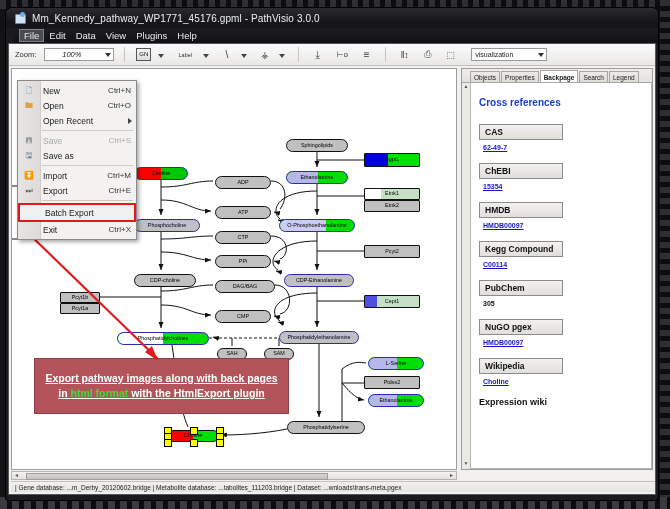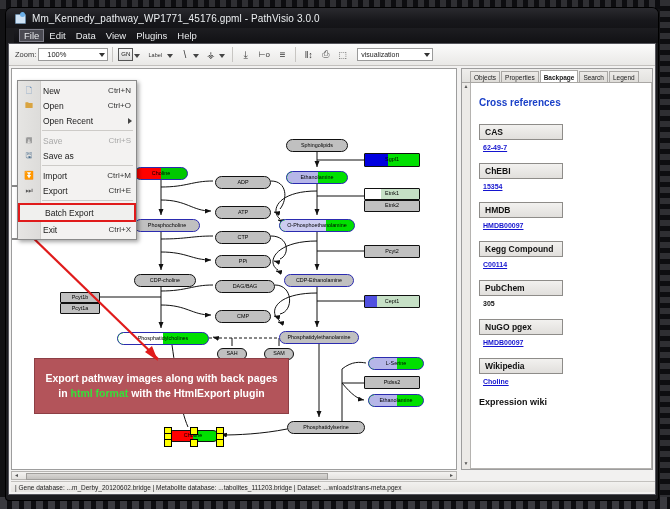--- a/index.html
+++ b/index.html
@@ -37,26 +37,26 @@
   .menu-item{color:#e8eaec;font-size:9.5px;padding:1px 5px;white-space:nowrap;}
   .menu-item.active{background:#4a4a52;border:1px solid #7f7f8a;padding:0 4px;}
 
   
   #client{position:absolute;left:2px;top:35px;width:648px;height:452px;background:#f2f1f0;
      border:1px solid #55555c;box-sizing:border-box;}
 
   
   #toolbar{position:absolute;left:0;top:0;width:646px;height:22px;
      background:linear-gradient(180deg,#fbfbfb,#e9e8e6);
-     border-bottom:1px solid #c2c0bd;display:flex;align-items:center;box-sizing:border-box;}
+     border-bottom:1px solid #c2c0bd;display:flex;align-items:center;box-sizing:border-box;gap:6px;}
   .tb-sep{width:1px;height:15px;background:#c8c6c3;margin:0 4px;}
   .tb-lbl{font-size:7.5px;color:#333;margin:0 2px 0 6px;}
   .zoom-combo{width:70px;height:13px;background:#fff;border:1px solid #9a9a9a;
-     font-size:7.5px;color:#222;display:flex;align-items:center;padding-left:8px;
-     box-sizing:border-box;position:relative;}
+     font-size:7.5px;color:#222;display:flex;align-items:center;padding-left:17px;
+     box-sizing:border-box;position:relative;font-style:italic;}
   .zoom-combo .arw{position:absolute;right:2px;top:4px;width:0;height:0;
      border-left:3px solid transparent;border-right:3px solid transparent;border-top:4px solid #333;}
   .tb-btn{width:15px;height:15px;display:flex;align-items:center;justify-content:center;
      margin:0 1px;font-size:8px;color:#333;}
   .tb-drop{width:0;height:0;border-left:3px solid transparent;border-right:3px solid transparent;
      border-top:4px solid #444;margin:3px 3px 0 0;}
   .tb-chip{border:1px solid #555;background:linear-gradient(180deg,#f7f7f7,#dcdcdc);
      font-size:6px;color:#111;padding:0 2px;height:11px;line-height:11px;}
   .vis-combo{width:76px;height:13px;background:#fff;border:1px solid #9a9a9a;font-size:7px;
      color:#222;display:flex;align-items:center;padding-left:3px;box-sizing:border-box;position:relative;
@@ -75,21 +75,21 @@
      white-space:nowrap;overflow:hidden;}
   .metab{border:1px solid #111;border-radius:7px;background:#c0c0c0;}
   .gene{border:1px solid #111;background:#c0c0c0;border-radius:1px;}
   .nlabel{position:relative;z-index:3;}
   .fill2{position:absolute;left:0;top:0;height:100%;z-index:1;}
 
   
   #callout{position:absolute;left:22px;top:289px;width:255px;height:56px;
      background:#b3545a;border:1px solid #8d3f45;z-index:40;
      display:flex;align-items:center;justify-content:center;text-align:center;
-     color:#fff;font-size:10.5px;font-weight:bold;line-height:1.45;padding:0 6px;box-sizing:border-box;}
+     color:#fff;font-size:10.5px;font-weight:bold;line-height:1.45;padding:0 6px;box-sizing:border-box;text-decoration:underline;}
   #callout .hl{color:#37e03a;}
 
   
   #filemenu{position:absolute;left:8px;top:36px;width:120px;background:#f3f2f1;
      border:1px solid #8a8a8a;box-shadow:2px 2px 4px rgba(0,0,0,.35);z-index:60;
      padding:2px 0;box-sizing:border-box;}
   #filemenu .gutter{position:absolute;left:0;top:0;width:22px;height:100%;
      background:linear-gradient(90deg,#e6e5e3,#dddcda);border-right:1px solid #d0cecb;}
   .fm-row{position:relative;height:15px;display:flex;align-items:center;z-index:2;
      font-size:8.5px;color:#1a1a1a;}

